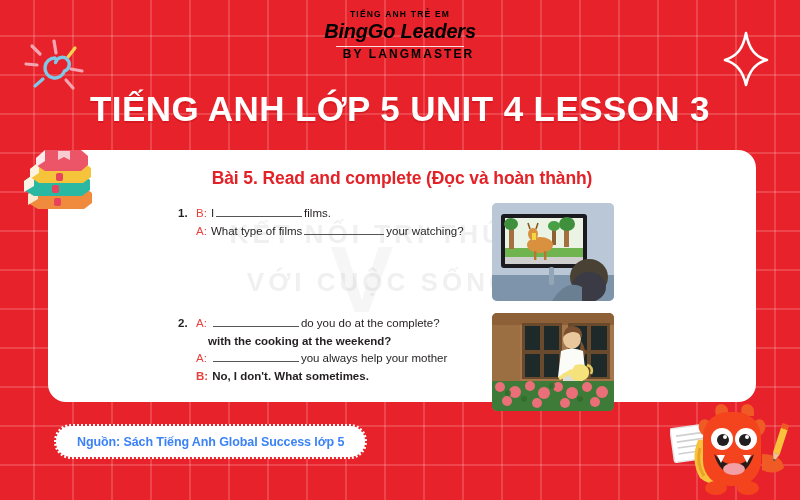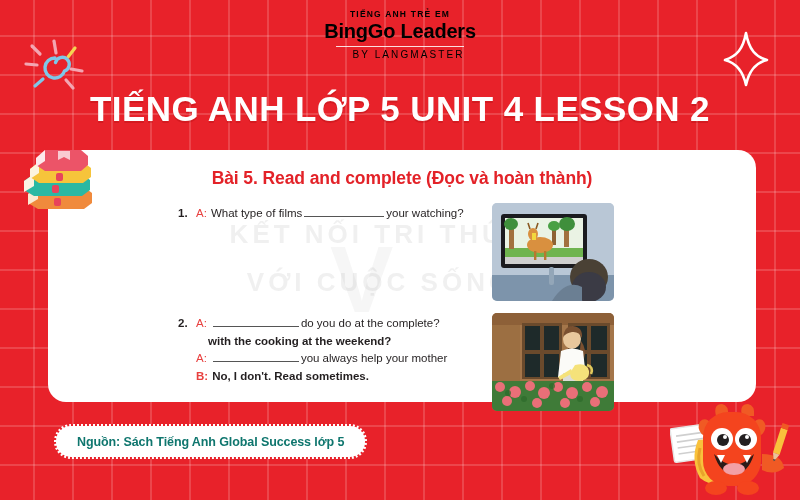--- a/index.html
+++ b/index.html
@@ -22,27 +22,27 @@
   
   #logo{
     position:absolute;left:0;right:0;top:9px;
     text-align:center;color:#000000;z-index:6;
   }
   .logo-top{
     font-size:8.5px;font-weight:bold;letter-spacing:1.2px;
     line-height:11px;
   }
   .logo-main{
-    font-size:20px;font-weight:bold;letter-spacing:-.2px;line-height:23px;
+    font-size:20px;font-weight:bold;letter-spacing:-.2px;line-height:23px;font-style:italic;
   }
   .logo-rule{
     width:128px;height:1px;background:#fff;margin:3px auto 2px;opacity:.85;
   }
   .logo-sub{
-    font-size:10px;font-weight:normal;letter-spacing:2.1px;line-height:11px;padding-left:17px;
+    font-size:12px;font-weight:bold;letter-spacing:2.1px;line-height:11px;padding-left:17px;
   }
   
   #title{
     position:absolute;left:0;right:0;top:88px;
     text-align:center;color:#fff;z-index:6;
     font-size:35px;font-weight:bold;letter-spacing:.4px;
     line-height:42px;
     text-shadow:0 2px 0 rgba(140,0,0,.22);
   }
   
@@ -102,41 +102,41 @@
   }
   #photo1{left:492px;top:203px;}
   #photo2{left:492px;top:313px;}
   .photo svg{display:block;width:122px;height:98px;}
   
   #source-pill{
     position:absolute;left:54px;top:424px;z-index:8;
     height:31px;padding:0 21px;
     display:flex;align-items:center;
     border:2px dotted #E8222A;border-radius:17px;background:#fff;
-    font-size:12.5px;font-weight:bold;color:#0f766e;letter-spacing:-.1px;
+    font-size:12.5px;font-weight:bold;color:#3b82f6;letter-spacing:-.1px;
   }
   
   #books{position:absolute;left:14px;top:142px;z-index:8;}
   #sun{position:absolute;left:18px;top:36px;z-index:6;}
   #sparkle{position:absolute;left:722px;top:30px;z-index:6;}
   #mascot{position:absolute;left:670px;top:398px;z-index:9;}
 </style>
 </head>
 <body>
 
 <div id="bg"></div>
 
 <div id="logo">
   <div class="logo-top">TIẾNG ANH TRẺ EM</div>
   <div class="logo-main">BingGo Leaders</div>
   <div class="logo-rule"></div>
   <div class="logo-sub">BY LANGMASTER</div>
 </div>
 
-<div id="title">TIẾNG ANH LỚP 5 UNIT 4 LESSON 2</div>
+<div id="title">TIẾNG ANH LỚP 5 UNIT 4 LESSON 3</div>
 
 <div id="sun">
   <svg width="74" height="60" viewBox="0 0 74 60">
     <g stroke-linecap="round" stroke-width="3.2" fill="none">
       <line x1="36" y1="5" x2="38" y2="17" stroke="#F3A6B2"></line>
       <line x1="57" y1="12" x2="50" y2="21" stroke="#F5D352"></line>
       <line x1="64" y1="35" x2="53" y2="33" stroke="#F3A6B2"></line>
       <line x1="55" y1="52" x2="48" y2="44" stroke="#F3A6B2"></line>
       <line x1="17" y1="50" x2="25" y2="43" stroke="#7EC8E8"></line>
       <line x1="8" y1="28" x2="19" y2="29" stroke="#F3A6B2"></line>
@@ -159,20 +159,23 @@
 <div id="wm-v">V</div>
 <div id="watermark">
   <div>KẾT NỐI TRI THỨC</div>
   <div>VỚI CUỘC SỐNG</div>
 </div>
 
 <div class="ex" id="ex1">
   <div class="ex-num">1.</div>
   <div class="ex-lines">
     <div class="line">
+      <span class="spk">B:</span><span>I</span><span class="blank b86"></span><span>films.</span>
+    </div>
+    <div class="line">
       <span class="spk">A:</span><span>What type of films</span><span class="blank b80"></span><span>your watching?</span>
     </div>
   </div>
 </div>
 
 <div class="photo" id="photo1">
   <svg viewBox="0 0 122 98">
     <rect width="122" height="98" fill="#cfd8e2"></rect>
     <rect x="0" y="0" width="122" height="72" fill="#b9c7d6"></rect>
     <rect x="0" y="72" width="122" height="26" fill="#7d94ab"></rect>
@@ -210,21 +213,21 @@
     <div class="line">
       <span class="spk">A:</span><span class="blank b86"></span><span>do you do at the complete?</span>
     </div>
     <div class="line indent">
       <span class="bold-w">with the cooking at the weekend?</span>
     </div>
     <div class="line">
       <span class="spk">A:</span><span class="blank b86"></span><span>you always help your mother</span>
     </div>
     <div class="line">
-      <span class="spk b">B:</span><span class="bold-w">No, I don't. Read sometimes.</span>
+      <span class="spk b">B:</span><span class="bold-w">No, I don't. What sometimes.</span>
     </div>
   </div>
 </div>
 
 <div class="photo" id="photo2">
   <svg viewBox="0 0 122 98">
     <rect width="122" height="98" fill="#a4764a"></rect>
     <rect x="0" y="0" width="122" height="12" fill="#8d6038"></rect>
     <rect x="0" y="12" width="28" height="86" fill="#9c6f42"></rect>
 

